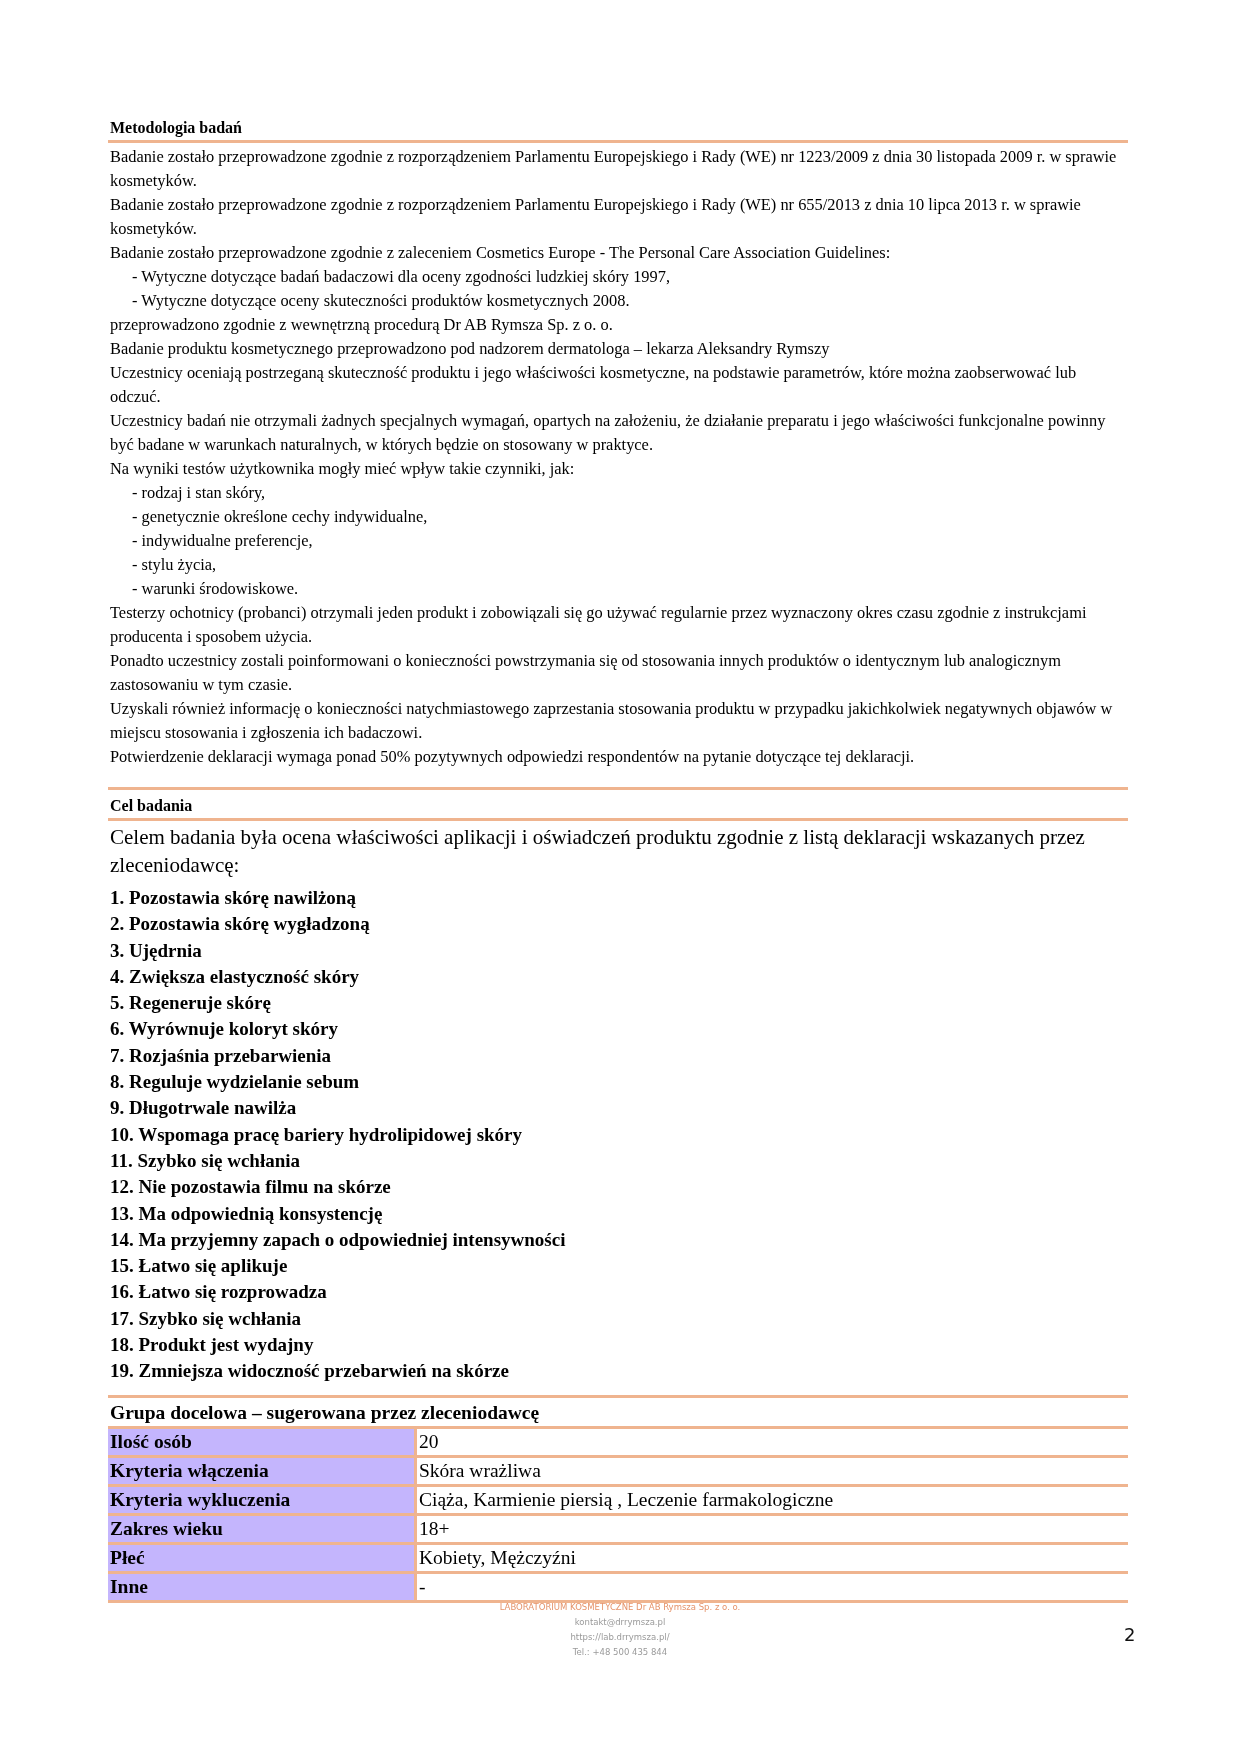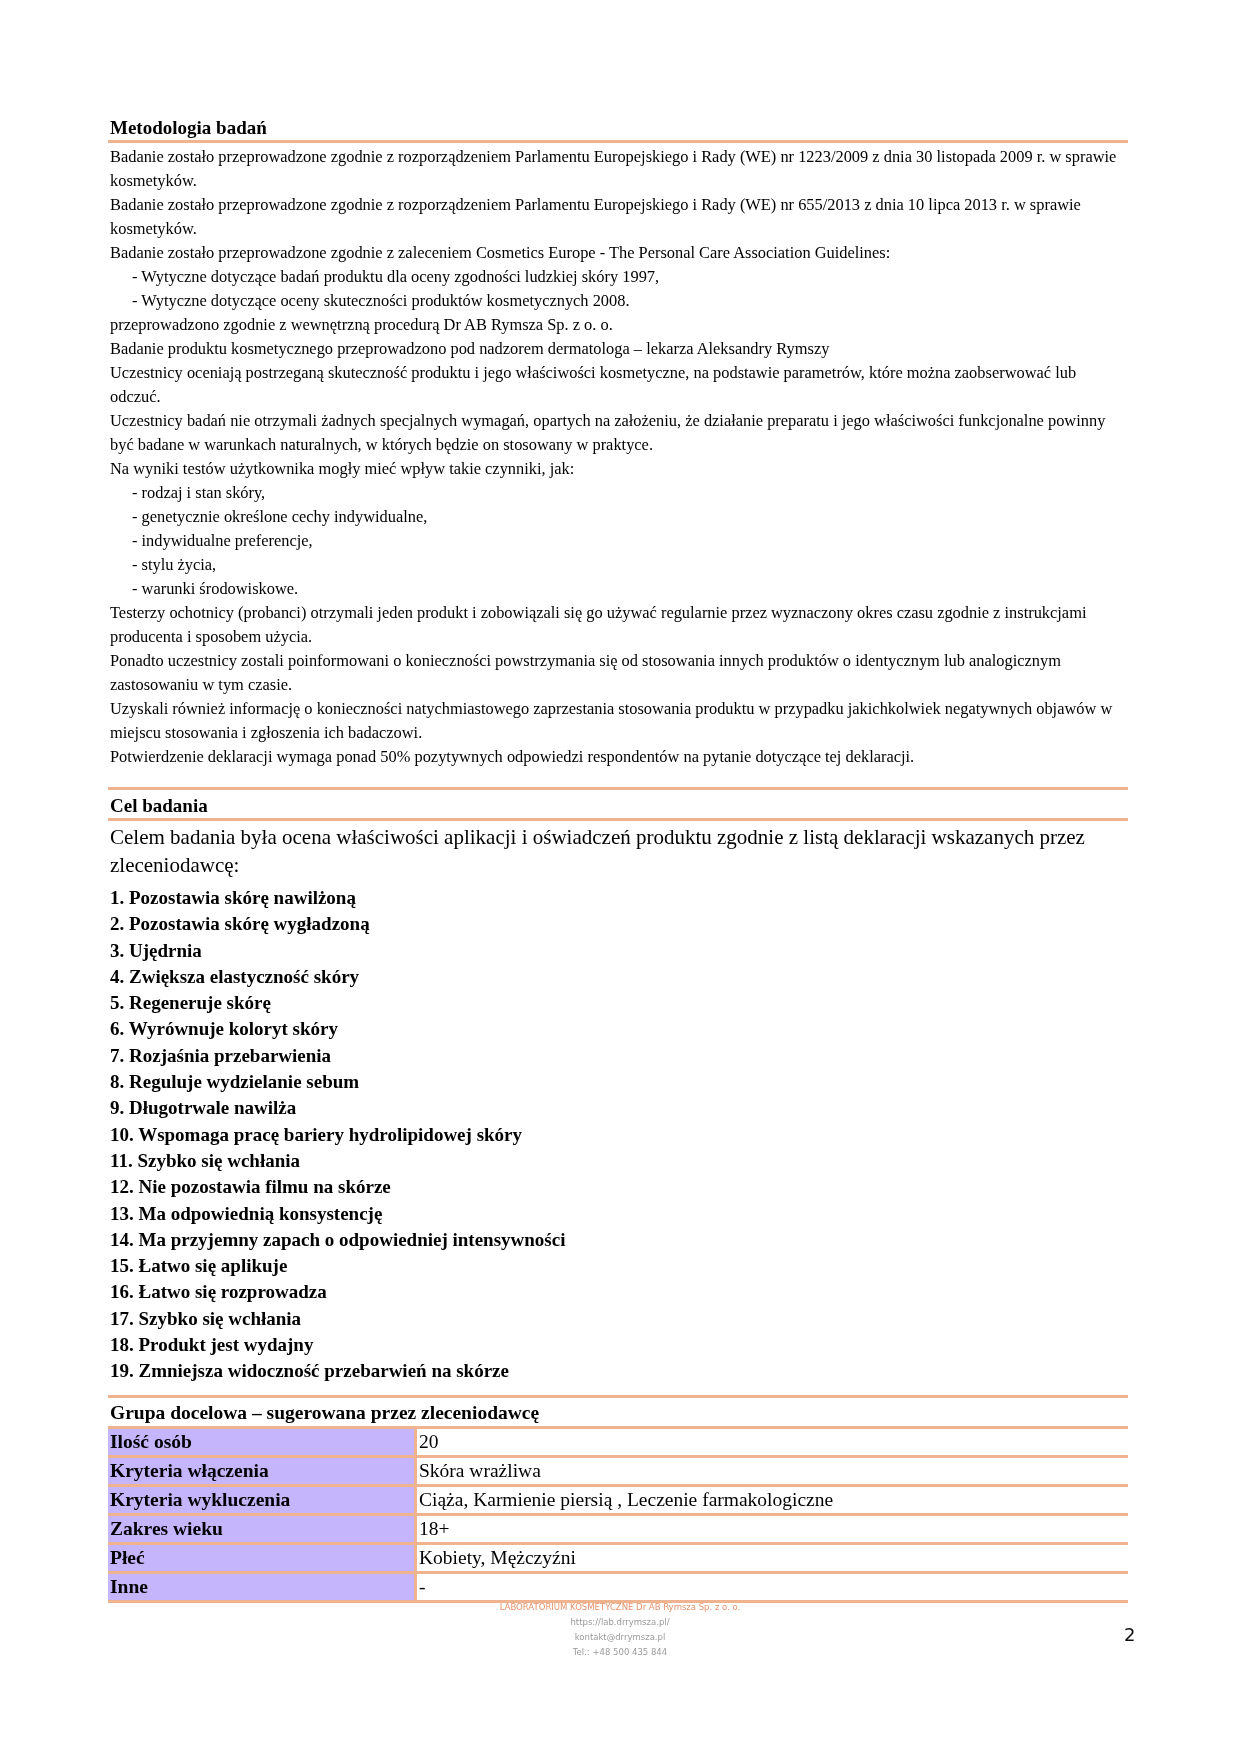--- a/index.html
+++ b/index.html
@@ -16,21 +16,21 @@
       overflow: hidden;
     }
     .page {
       position: absolute;
       left: 108px;
       top: 112px;
       width: 1020px;
     }
     .section-head {
       font-weight: bold;
-      font-size: 19px;
+      font-size: 16px;
       line-height: 24px;
       padding: 4px 2px 0 2px;
       border-bottom: 3px solid #EFB48F;
       font-family: Liberation Serif, serif;
     }
     .section-head.top-rule {
       border-top: 3px solid #EFB48F;
     }
     .methodology {
       font-size: 16.4px;
@@ -119,21 +119,21 @@
 </head>
 <body>
 
 <div class="page">
 
   <div class="section-head">Metodologia badań</div>
   <div class="methodology">
     <p>Badanie zostało przeprowadzone zgodnie z rozporządzeniem Parlamentu Europejskiego i Rady (WE) nr 1223/2009 z dnia 30 listopada 2009 r. w sprawie kosmetyków.</p>
     <p>Badanie zostało przeprowadzone zgodnie z rozporządzeniem Parlamentu Europejskiego i Rady (WE) nr 655/2013 z dnia 10 lipca 2013 r. w sprawie kosmetyków.</p>
     <p>Badanie zostało przeprowadzone zgodnie z zaleceniem Cosmetics Europe - The Personal Care Association Guidelines:</p>
-    <p class="indent">- Wytyczne dotyczące badań produktu dla oceny zgodności ludzkiej skóry 1997,</p>
+    <p class="indent">- Wytyczne dotyczące badań badaczowi dla oceny zgodności ludzkiej skóry 1997,</p>
     <p class="indent">- Wytyczne dotyczące oceny skuteczności produktów kosmetycznych 2008.</p>
     <p>przeprowadzono zgodnie z wewnętrzną procedurą  Dr AB Rymsza Sp. z o. o.</p>
     <p>Badanie produktu kosmetycznego przeprowadzono pod nadzorem dermatologa – lekarza Aleksandry Rymszy</p>
     <p>Uczestnicy oceniają postrzeganą skuteczność produktu i jego właściwości kosmetyczne, na podstawie parametrów, które można zaobserwować lub odczuć.</p>
     <p>Uczestnicy badań nie otrzymali żadnych specjalnych wymagań, opartych na założeniu, że działanie preparatu i jego właściwości funkcjonalne powinny być badane w warunkach naturalnych, w których będzie on stosowany w praktyce.</p>
     <p>Na wyniki testów użytkownika mogły mieć wpływ takie czynniki, jak:</p>
     <p class="indent">- rodzaj i stan skóry,</p>
     <p class="indent">- genetycznie określone cechy indywidualne,</p>
     <p class="indent">- indywidualne preferencje,</p>
     <p class="indent">- stylu życia,</p>
@@ -198,18 +198,18 @@
       <tr>
         <td class="label">Inne</td>
         <td class="value">-</td>
       </tr>
     </tbody>
   </table>
 </div>
 
 <div class="footer">
   <span class="footer-line company">LABORATORIUM KOSMETYCZNE Dr AB Rymsza Sp. z o. o.</span>
+  <span class="footer-line">kontakt@drrymsza.pl</span>
   <span class="footer-line">https://lab.drrymsza.pl/</span>
-  <span class="footer-line">kontakt@drrymsza.pl</span>
   <span class="footer-line">Tel.: +48 500 435 844</span>
 </div>
 
 <div class="page-number">2</div>
 
 </body></html>

